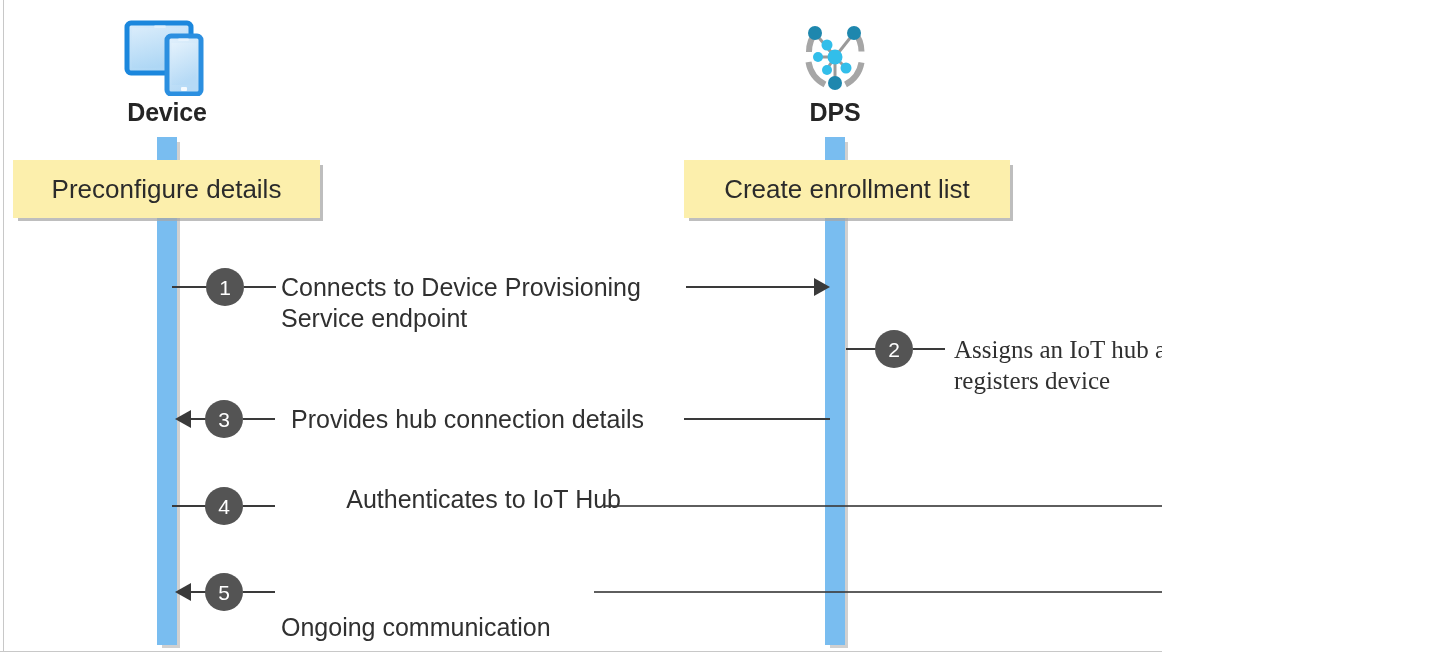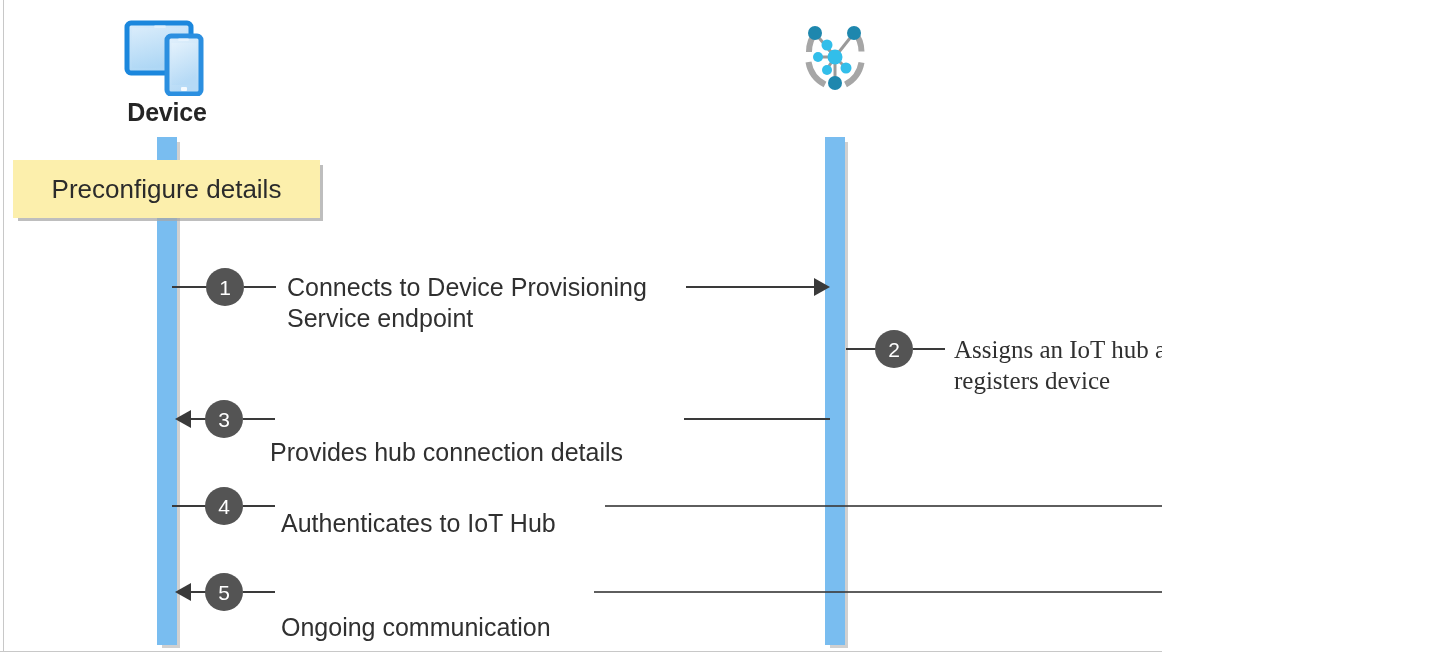--- a/index.html
+++ b/index.html
@@ -175,20 +175,21 @@
         <circle cx="57" cy="14" r="7" fill="#1E87AE"></circle>
         <circle cx="38" cy="64" r="7" fill="#1E87AE"></circle>
 
         <circle cx="38" cy="38" r="7.5" fill="#32BEEA"></circle>
         <circle cx="30" cy="26" r="5.5" fill="#32BEEA"></circle>
         <circle cx="21" cy="38" r="5" fill="#32BEEA"></circle>
         <circle cx="30" cy="51" r="5" fill="#32BEEA"></circle>
         <circle cx="49" cy="49" r="5.5" fill="#32BEEA"></circle>
       </svg>
     </div>
+    <div class="actor-label">DPS</div>
   </div>
 
   <div class="actor" style="left:1232px; top:10px;">
     <div class="actor-icon">
       <svg width="104" height="84" viewBox="0 0 104 84" xmlns="http://www.w3.org/2000/svg">
         <defs>
           <g id="hubGlyph">
 
             <path d="M 22 0 L 32 0 L 32 4.5 L 26.5 4.5 L 26.5 10 L 22 10 Z" fill="#9D9D9D"></path>
             <path d="M 0 22 L 4.5 22 L 4.5 27.5 L 10 27.5 L 10 32 L 0 32 Z" fill="#9D9D9D"></path>
@@ -215,28 +216,31 @@
   </div>
 
   <div class="lifeline" style="left:157px; top:137px; height:508px;"></div>
   <div class="lifeline" style="left:825px; top:137px; height:508px;"></div>
   <div class="lifeline" style="left:1342px; top:137px; height:508px;"></div>
 
   <div class="note" style="left:13px; top:160px; width:307px; height:58px;">
     <span>Preconfigure details</span>
   </div>
 
+  <div class="note" style="left:684px; top:160px; width:326px; height:58px;">
+    <span>Create enrollment list</span>
+  </div>
 
   <div>
     <div class="msg-line" style="left:172px; top:286px; width:44px;"></div>
     <div class="badge" style="left:206px; top:268px;">
       <span>1</span>
     </div>
     <div class="msg-line" style="left:244px; top:286px; width:32px;"></div>
-    <div class="msg-text" style="left:281px; top:272px; width:400px;margin-left:6px;">Connects to Device Provisioning
+    <div class="msg-text" style="left:281px; top:272px; width:400px;">Connects to Device Provisioning
 Service endpoint</div>
     <div class="msg-line" style="left:686px; top:286px; width:136px;"></div>
     <div class="arrow-head right" style="left:814px; top:278px;"></div>
   </div>
 
   <div>
     <div class="msg-line" style="left:846px; top:348px; width:30px;"></div>
     <div class="badge" style="left:875px; top:330px;">
       <span>2</span>
     </div>
@@ -247,31 +251,31 @@
     <div class="arrow-head right" style="left:1327px; top:340px;"></div>
   </div>
 
   <div>
     <div class="arrow-head left" style="left:175px; top:410px;"></div>
     <div class="msg-line" style="left:190px; top:418px; width:16px;"></div>
     <div class="badge" style="left:205px; top:400px;">
       <span>3</span>
     </div>
     <div class="msg-line" style="left:243px; top:418px; width:32px;"></div>
-    <div class="msg-text" style="left:270px; top:404px; width:420px;margin-top:33px;">Provides hub connection details</div>
+    <div class="msg-text" style="left:291px; top:404px; width:420px;">Provides hub connection details</div>
     <div class="msg-line" style="left:684px; top:418px; width:146px;"></div>
   </div>
 
   <div>
     <div class="msg-line" style="left:172px; top:505px; width:44px;"></div>
     <div class="badge" style="left:205px; top:487px;">
       <span>4</span>
     </div>
     <div class="msg-line" style="left:243px; top:505px; width:32px;"></div>
-    <div class="msg-text" style="left:281px; top:508px; width:340px;">Authenticates to IoT Hub</div>
+    <div class="msg-text" style="left:281px; top:484px; width:340px;text-align:right;">Authenticates to IoT Hub</div>
     <div class="msg-line faded" style="left:605px; top:505px; width:722px;"></div>
     <div class="arrow-head right" style="left:1321px; top:497px;"></div>
   </div>
 
   <div>
     <div class="arrow-head left" style="left:175px; top:583px;"></div>
     <div class="msg-line" style="left:190px; top:591px; width:16px;"></div>
     <div class="badge" style="left:205px; top:573px;">
       <span>5</span>
     </div>

